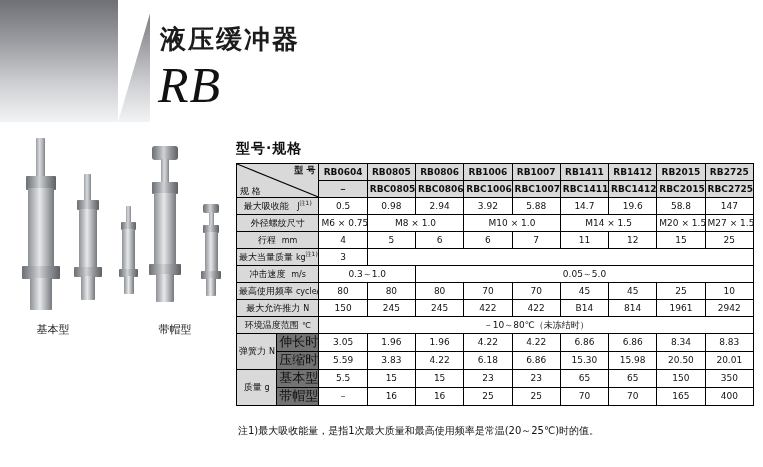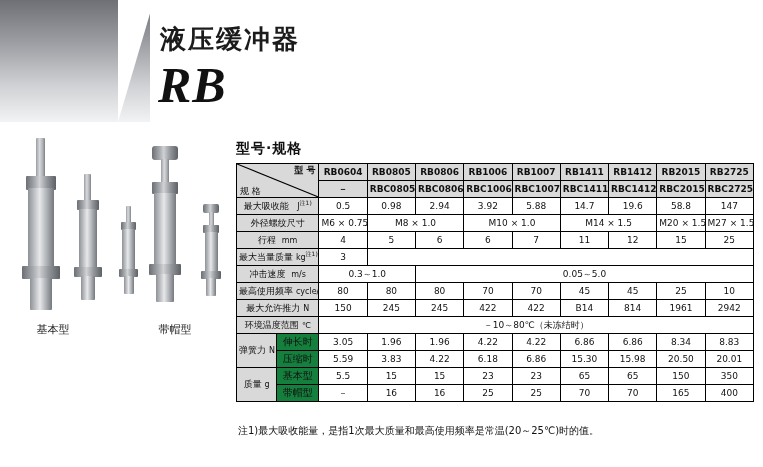--- a/index.html
+++ b/index.html
@@ -47,21 +47,21 @@
     font-size: 26px;
     letter-spacing: 2px;
     color: #1b1b1b;
     font-weight: 700;
     font-family: "DejaVu Sans", "Liberation Sans", sans-serif;
   }
   .header-title-main {
     position: absolute;
     left: 158px; top: 56px;
     font-size: 50px;
-    font-weight: 700;
+    font-weight: 400;
     font-style: italic;
     color: #111111;
     letter-spacing: 1px;
     font-family: "Liberation Serif", "DejaVu Serif", serif;
   }
   .header-title-series {
     position: absolute;
     left: 285px; top: 66px;
     font-size: 32px;
     font-weight: 700;
@@ -132,24 +132,24 @@
     font-weight: 700;
   }
   td.rowhead, th.rowhead {
     background: #d9d9d9;
     text-align: left;
     padding-left: 3px;
     font-weight: 700;
     font-size: 9px;
   }
   td.rowhead-c {
-    background: #15803d;
+    background: #737373;
     text-align: center;
     font-weight: 700;
-    font-size: 10px;
+    font-size: 13px;
     margin-top: 15px;
   }
   .corner {
     background: #d9d9d9;
     position: relative;
     padding: 0;
     margin-left: 25px;
   }
   .corner .diag {
     position: absolute;

